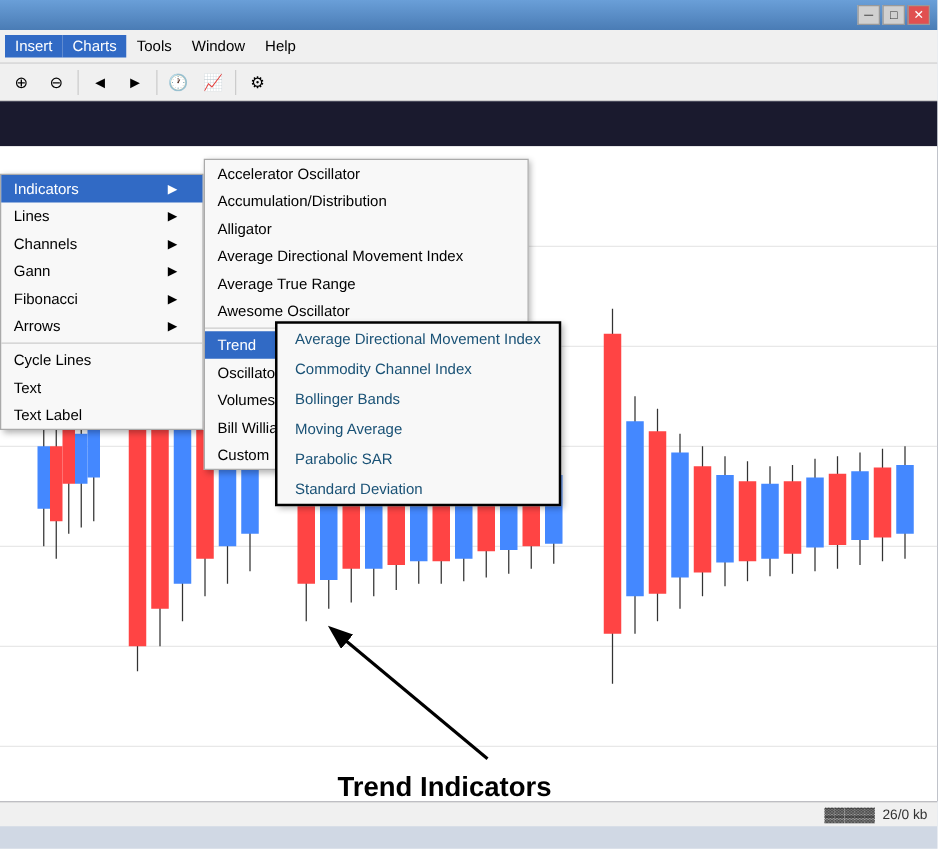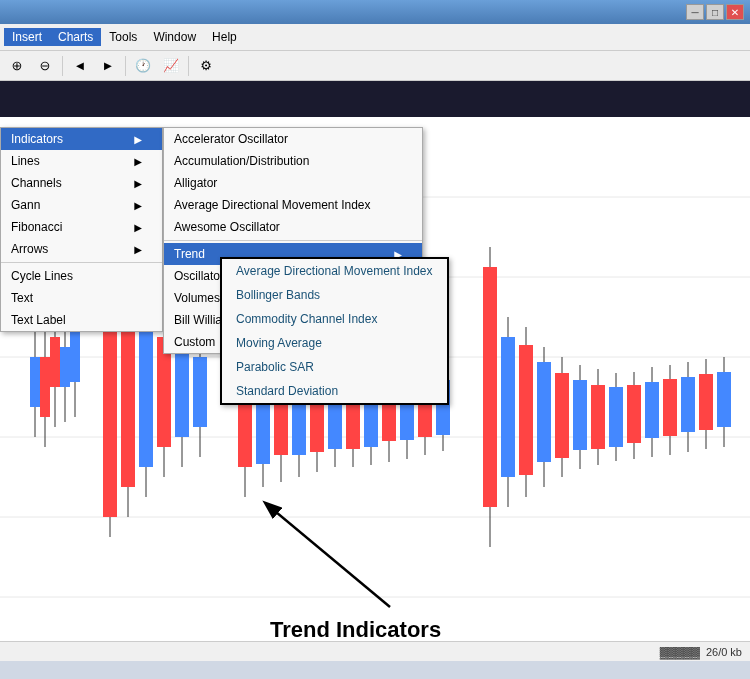--- a/index.html
+++ b/index.html
@@ -296,21 +296,21 @@
           <polygon points="0 0, 8 3, 0 6" fill="#000"></polygon>
         </marker>
       </defs>
 
       <text x="270" y="520" font-size="22" font-weight="bold" fill="#000" font-family="Arial">Trend Indicators</text>
     </svg>
   </div>
 
   <div class="dropdown-overlay">
 
-    <div class="menu-popup" style="position:absolute;left:0;top:0;width:163px;">
+    <div class="menu-popup" style="position:absolute;left:0;top:12px;width:163px;">
       <div class="menu-popup-item highlighted">
         <span>Indicators</span>
         <span class="arrow">▶</span>
       </div>
       <div class="menu-popup-item">
         <span>Lines</span>
         <span class="arrow">▶</span>
       </div>
       <div class="menu-popup-item">
         <span>Channels</span>
@@ -345,20 +345,23 @@
         <span>Accelerator Oscillator</span>
       </div>
       <div class="menu-popup-item">
         <span>Accumulation/Distribution</span>
       </div>
       <div class="menu-popup-item">
         <span>Alligator</span>
       </div>
       <div class="menu-popup-item">
         <span>Average Directional Movement Index</span>
+      </div>
+      <div class="menu-popup-item">
+        <span>Average True Range</span>
       </div>
       <div class="menu-popup-item">
         <span>Awesome Oscillator</span>
       </div>
       <div class="menu-popup-separator"></div>
       <div class="menu-popup-item highlighted">
         <span>Trend</span>
         <span class="arrow">▶</span>
       </div>
       <div class="menu-popup-item">
@@ -374,22 +377,22 @@
         <span class="arrow">▶</span>
       </div>
       <div class="menu-popup-item">
         <span>Custom</span>
         <span class="arrow">▶</span>
       </div>
     </div>
 
     <div class="submenu-trend">
       <div class="submenu-trend-item">Average Directional Movement Index</div>
+      <div class="submenu-trend-item">Commodity Channel Index</div>
       <div class="submenu-trend-item">Bollinger Bands</div>
-      <div class="submenu-trend-item">Commodity Channel Index</div>
       <div class="submenu-trend-item">Moving Average</div>
       <div class="submenu-trend-item">Parabolic SAR</div>
       <div class="submenu-trend-item">Standard Deviation</div>
     </div>
 
   </div>
 </div>
 
 <div class="status-bar">
   <span>▓▓▓▓▓</span>

